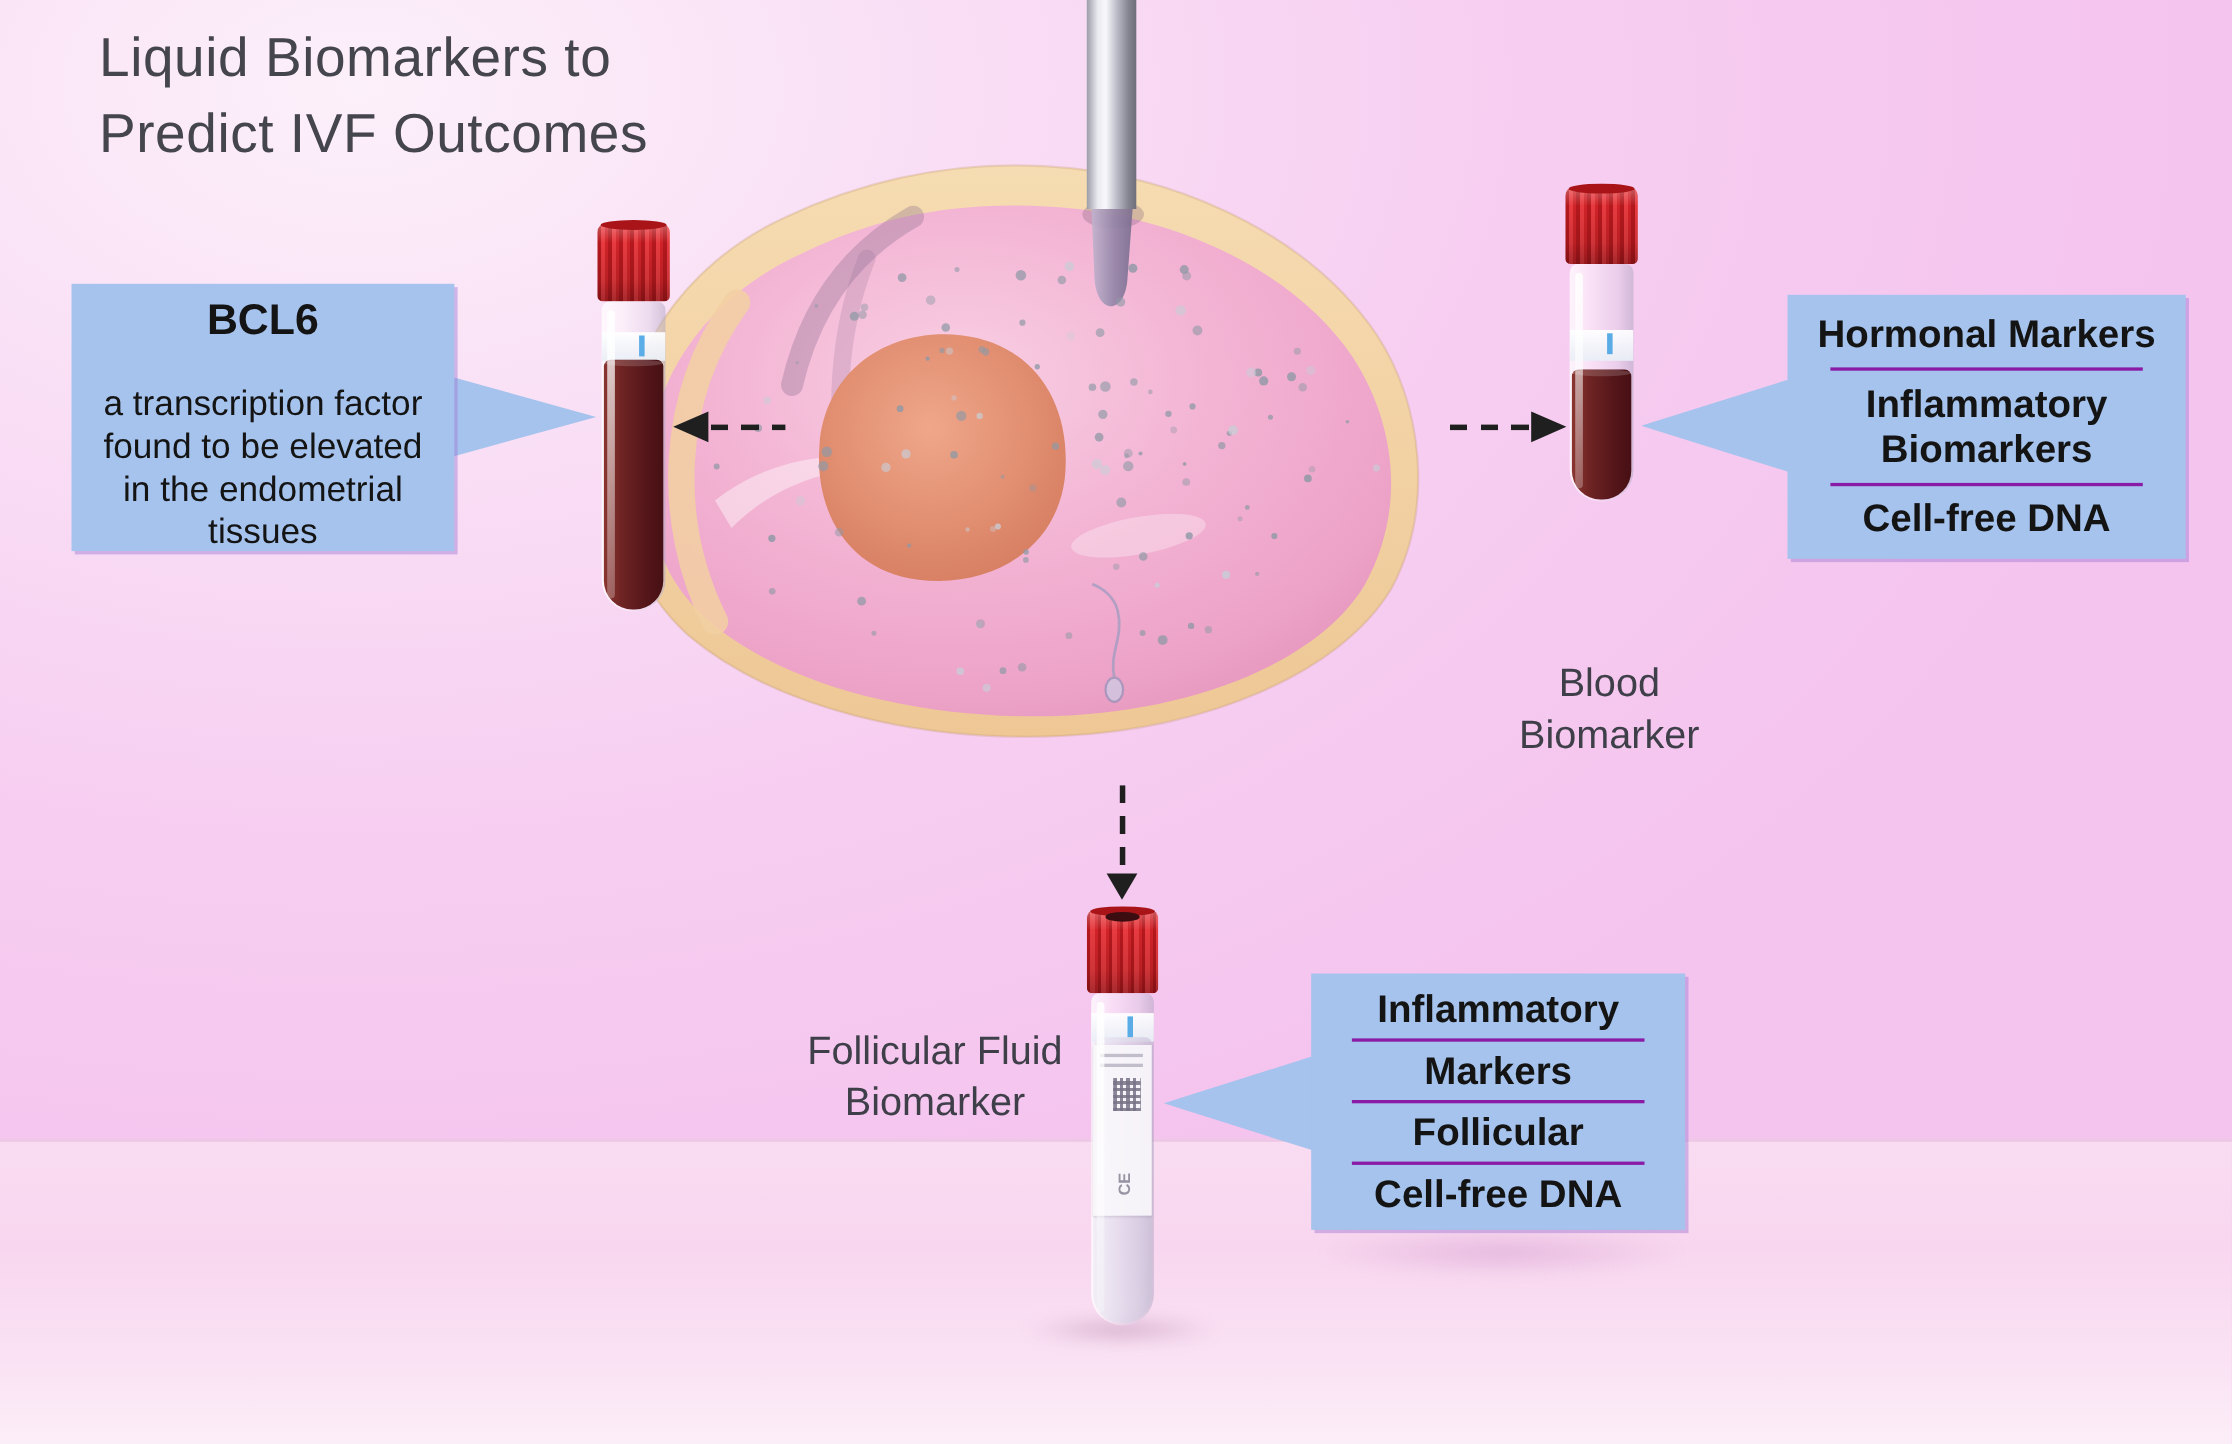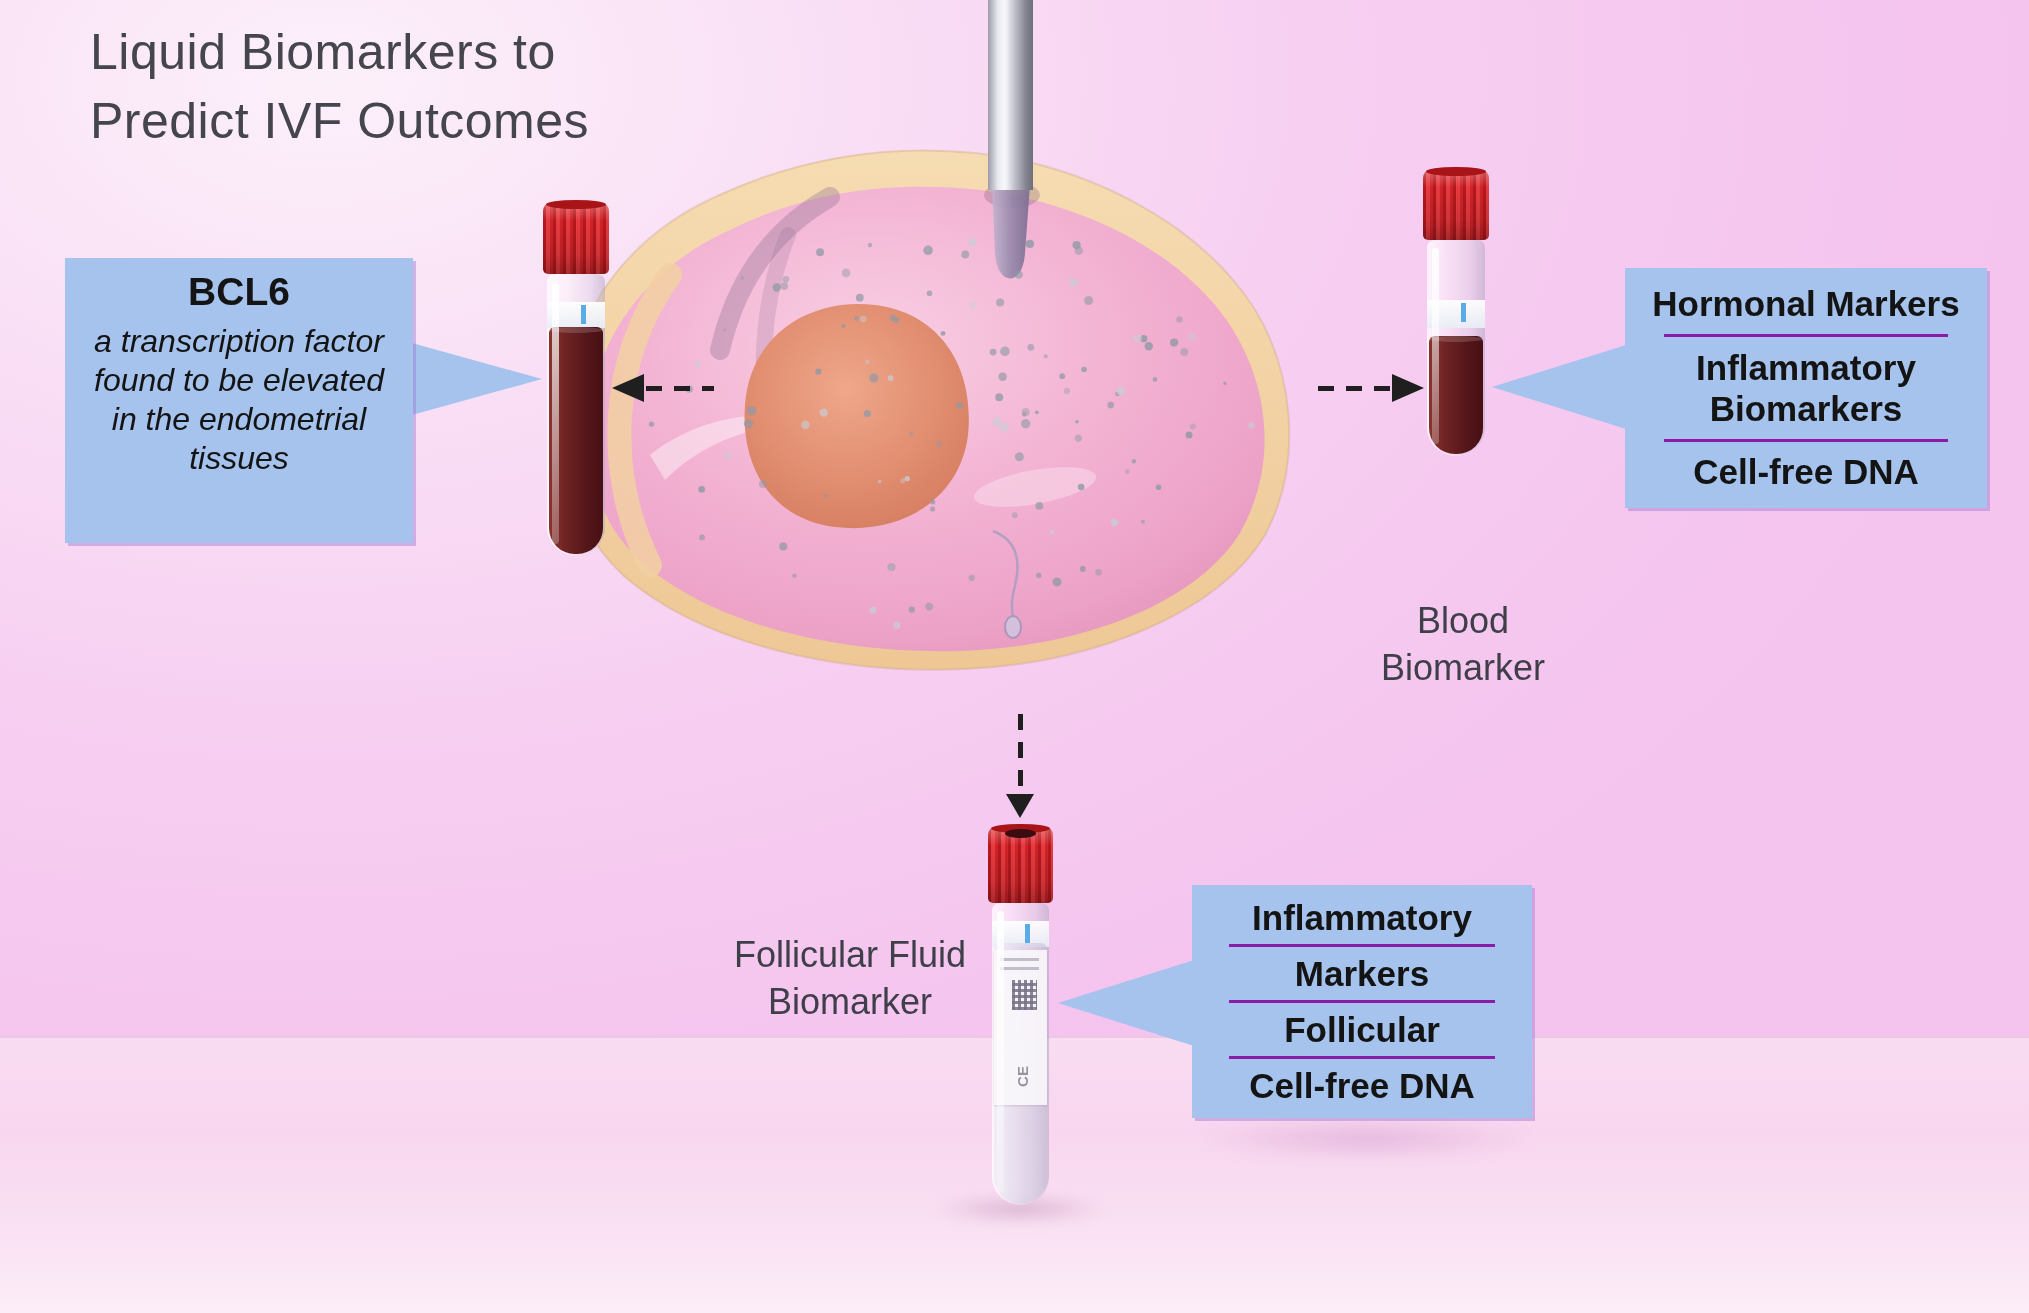--- a/index.html
+++ b/index.html
@@ -29,21 +29,21 @@
     box-shadow:3px 3px 0 rgba(160,120,210,.45);}
   .callout-tip{position:absolute;background:#a5c3ed;}
   .tip-right{clip-path:polygon(0 0,100% 50%,0 100%);}
   .tip-left{clip-path:polygon(0 50%,100% 0,100% 100%);}
   .co-list{display:flex;flex-direction:column;justify-content:space-evenly;
     align-items:center;text-align:center;padding:6px 8px;box-sizing:border-box;}
   .co-item{font-weight:700;font-size:35px;line-height:1.18;white-space:pre-line;}
   .divider{width:82%;height:3px;background:#8a1ba6;}
   .co-heading{font-weight:700;font-size:39px;text-align:center;margin-top:12px;}
   .co-body{font-weight:400;font-size:32px;line-height:1.22;text-align:center;
-    margin-top:8px;white-space:pre-line;font-style:italic;}
+    margin-top:33px;white-space:pre-line;}
 
   
   .tube{position:absolute;}
   .cap{position:absolute;left:0;top:0;width:100%;border-radius:8px 8px 5px 5px;
     background:
       linear-gradient(180deg,rgba(255,255,255,.30) 0%,rgba(255,255,255,0) 25%,
                       rgba(0,0,0,.10) 72%,rgba(0,0,0,.28) 100%),
       repeating-linear-gradient(90deg,#b3181d 0 3px,#e63a3f 3px 7px,#cf2328 7px 10px);}
   .cap::before{content:"";position:absolute;left:5%;right:5%;top:-3px;height:9px;
     border-radius:50%;background:#a81418;}
@@ -324,21 +324,21 @@
   </div>
   <div class="abs" style="left:1006px;top:714px;width:28px;height:104px;">
     <div class="arrow-v-line" style="left:12px;top:0;bottom:26px;"></div>
     <div class="head-down" style="left:0;bottom:0;"></div>
   </div>
 
   <div class="callout-tip tip-right" style="left:412px;top:343px;width:130px;height:72px;"></div>
   <div class="callout-tip tip-left" style="left:1492px;top:345px;width:134px;height:84px;"></div>
   <div class="callout-tip tip-left" style="left:1058px;top:960px;width:136px;height:86px;"></div>
 
-  <div class="callout" style="left:65px;top:258px;width:348px;height:285px;">
+  <div class="callout" style="left:65px;top:258px;width:348px;height:243px;">
     <div class="co-heading">BCL6</div>
     <div class="co-body">a transcription factor
 found to be elevated
 in the endometrial
 tissues</div>
   </div>
 
   <div class="callout co-list" style="left:1625px;top:268px;width:362px;height:240px;">
     <div class="co-item">Hormonal Markers</div>
     <div class="divider"></div>

